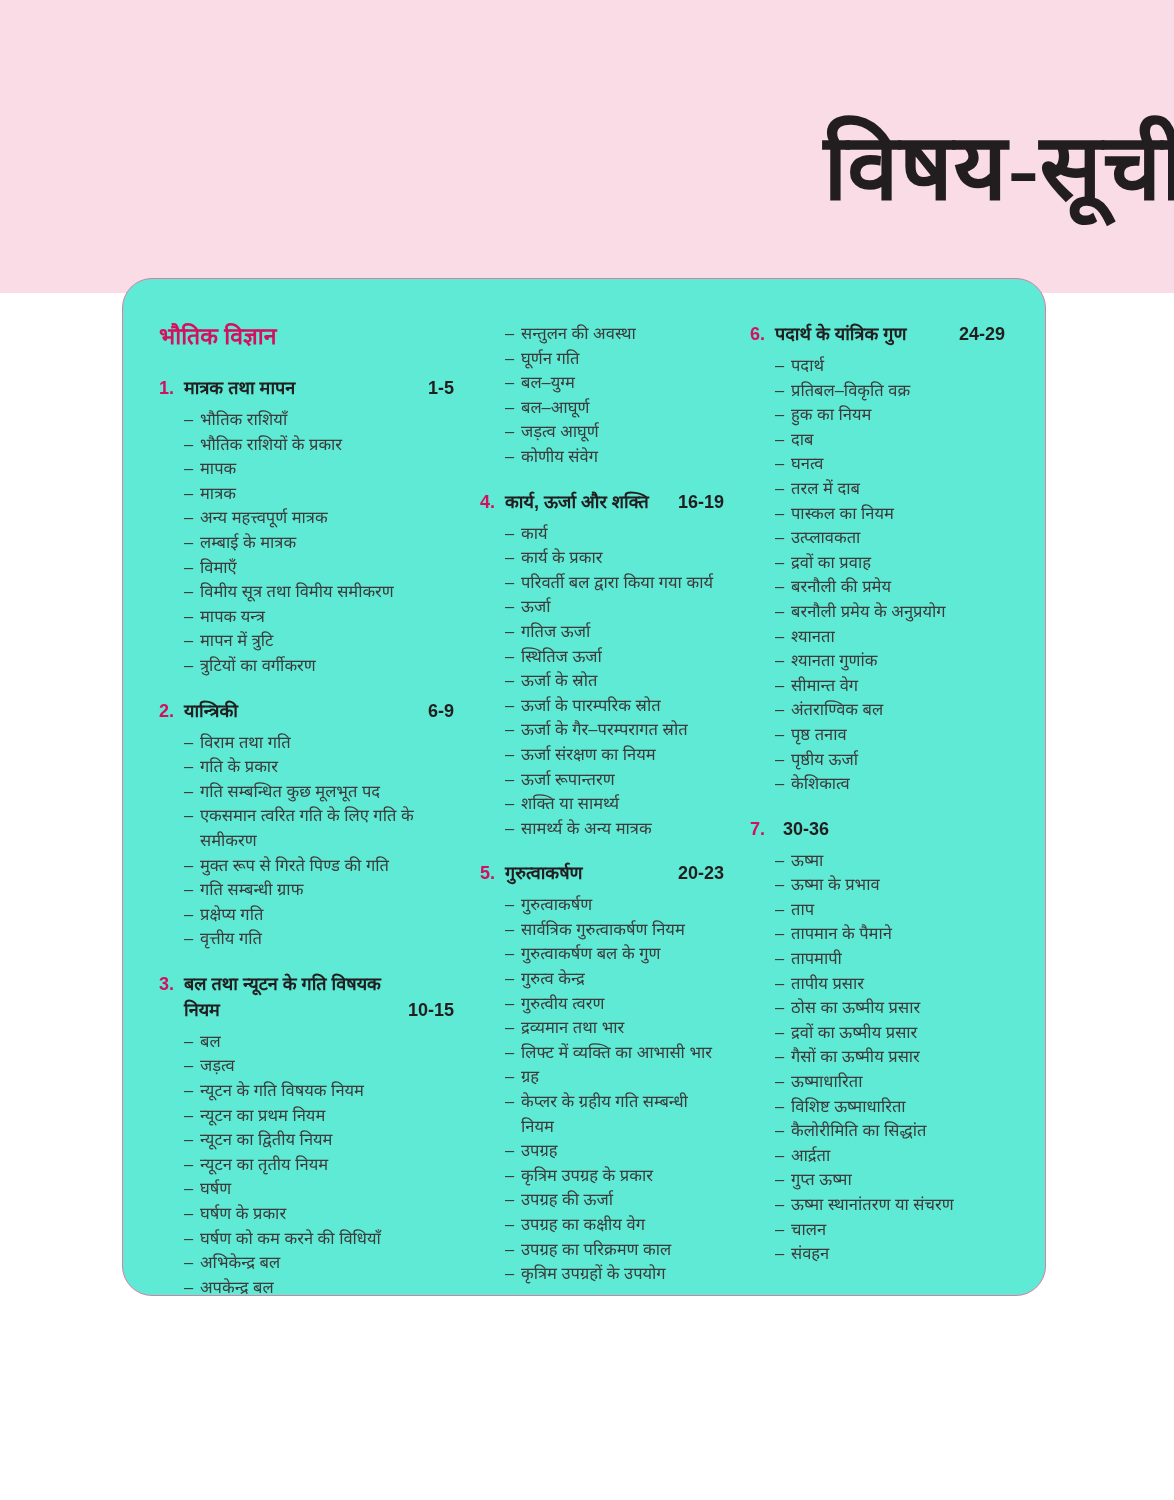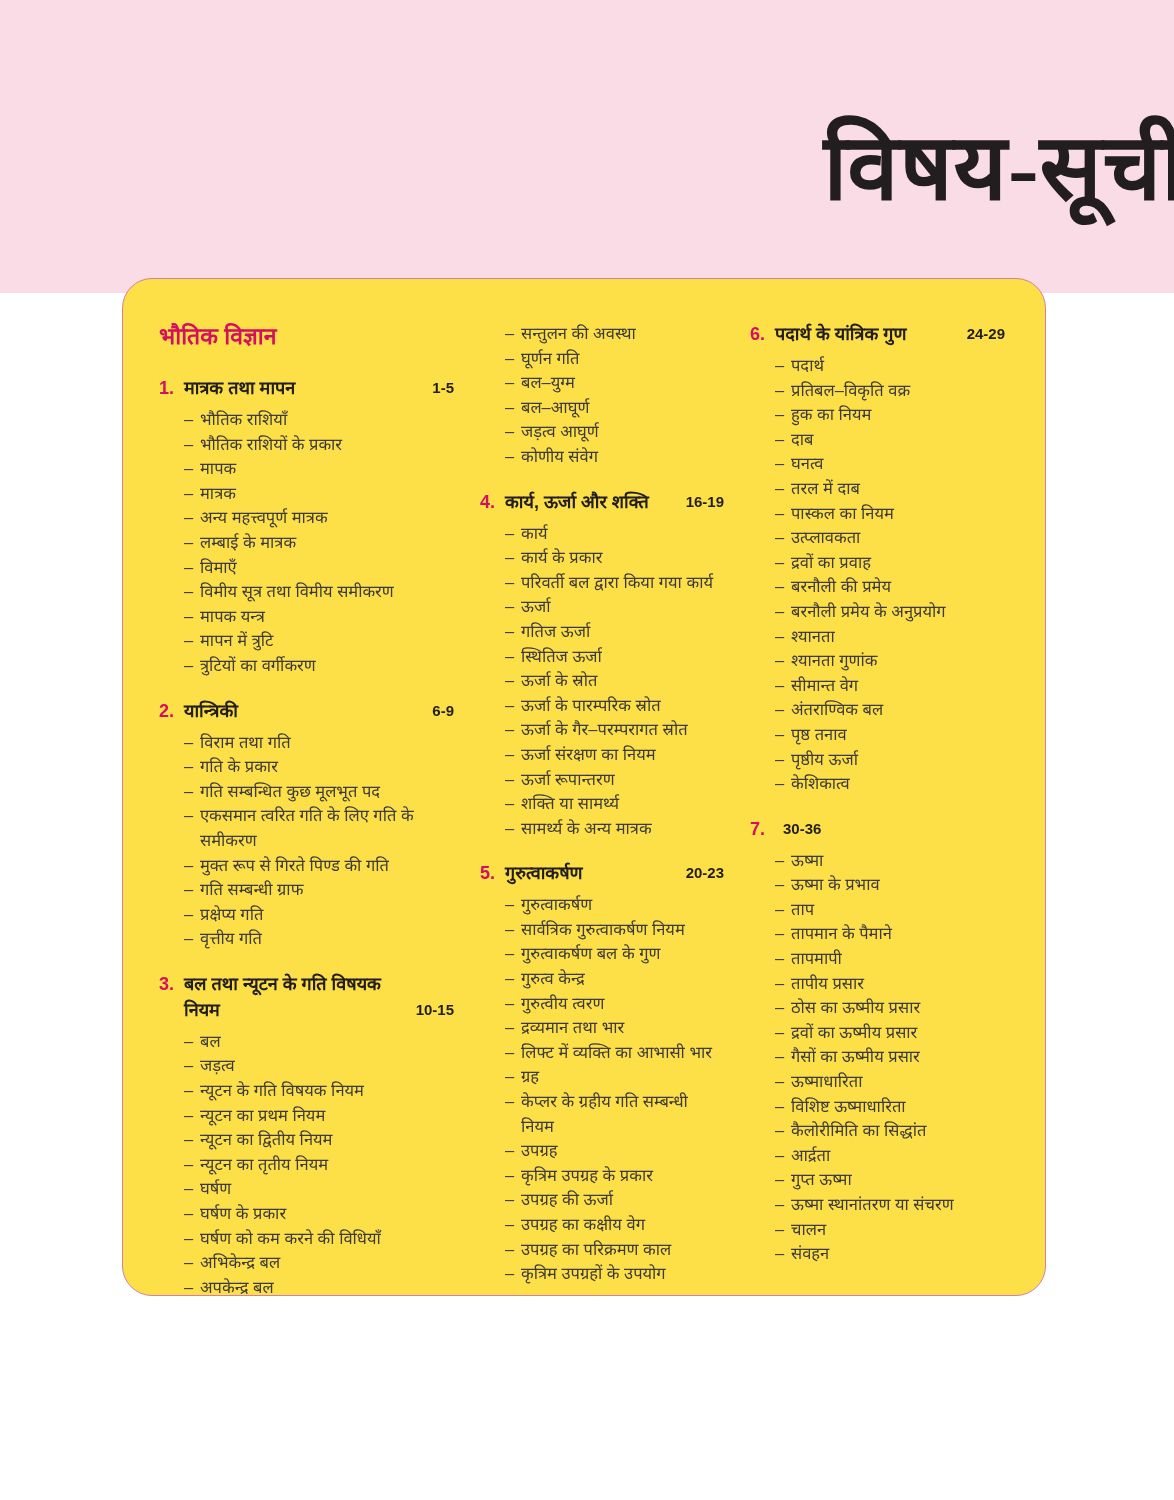--- a/index.html
+++ b/index.html
@@ -33,21 +33,21 @@
     color: #221e1f;
     letter-spacing: 1px;
   }
 
   
   .card {
     position: absolute;
     left: 122px; top: 278px;
     width: 924px;
     height: 1018px;
-    background: #fde047;
+    background: #5eead4;
     border: 1.5px solid #d47fa5;
     border-radius: 30px;
     padding: 42px 40px 30px 36px;
     overflow: hidden;
   }
 
   .cols {
     display: grid;
     grid-template-columns: 295px 244px 1fr;
     column-gap: 26px;
@@ -80,21 +80,21 @@
   .sec-title {
     flex: 1 1 auto;
     font-weight: 700;
     font-size: 18px;
     line-height: 26px;
     color: #221e1f;
   }
   .sec-pages {
     flex: 0 0 auto;
     font-weight: 700;
-    font-size: 15px;
+    font-size: 18px;
     line-height: 26px;
     color: #221e1f;
     margin-left: 8px;
     white-space: nowrap;
     align-self: flex-end;
   }
 
   ul.items { list-style: none; margin-left: 25px; }
   ul.items li {
     display: flex;

